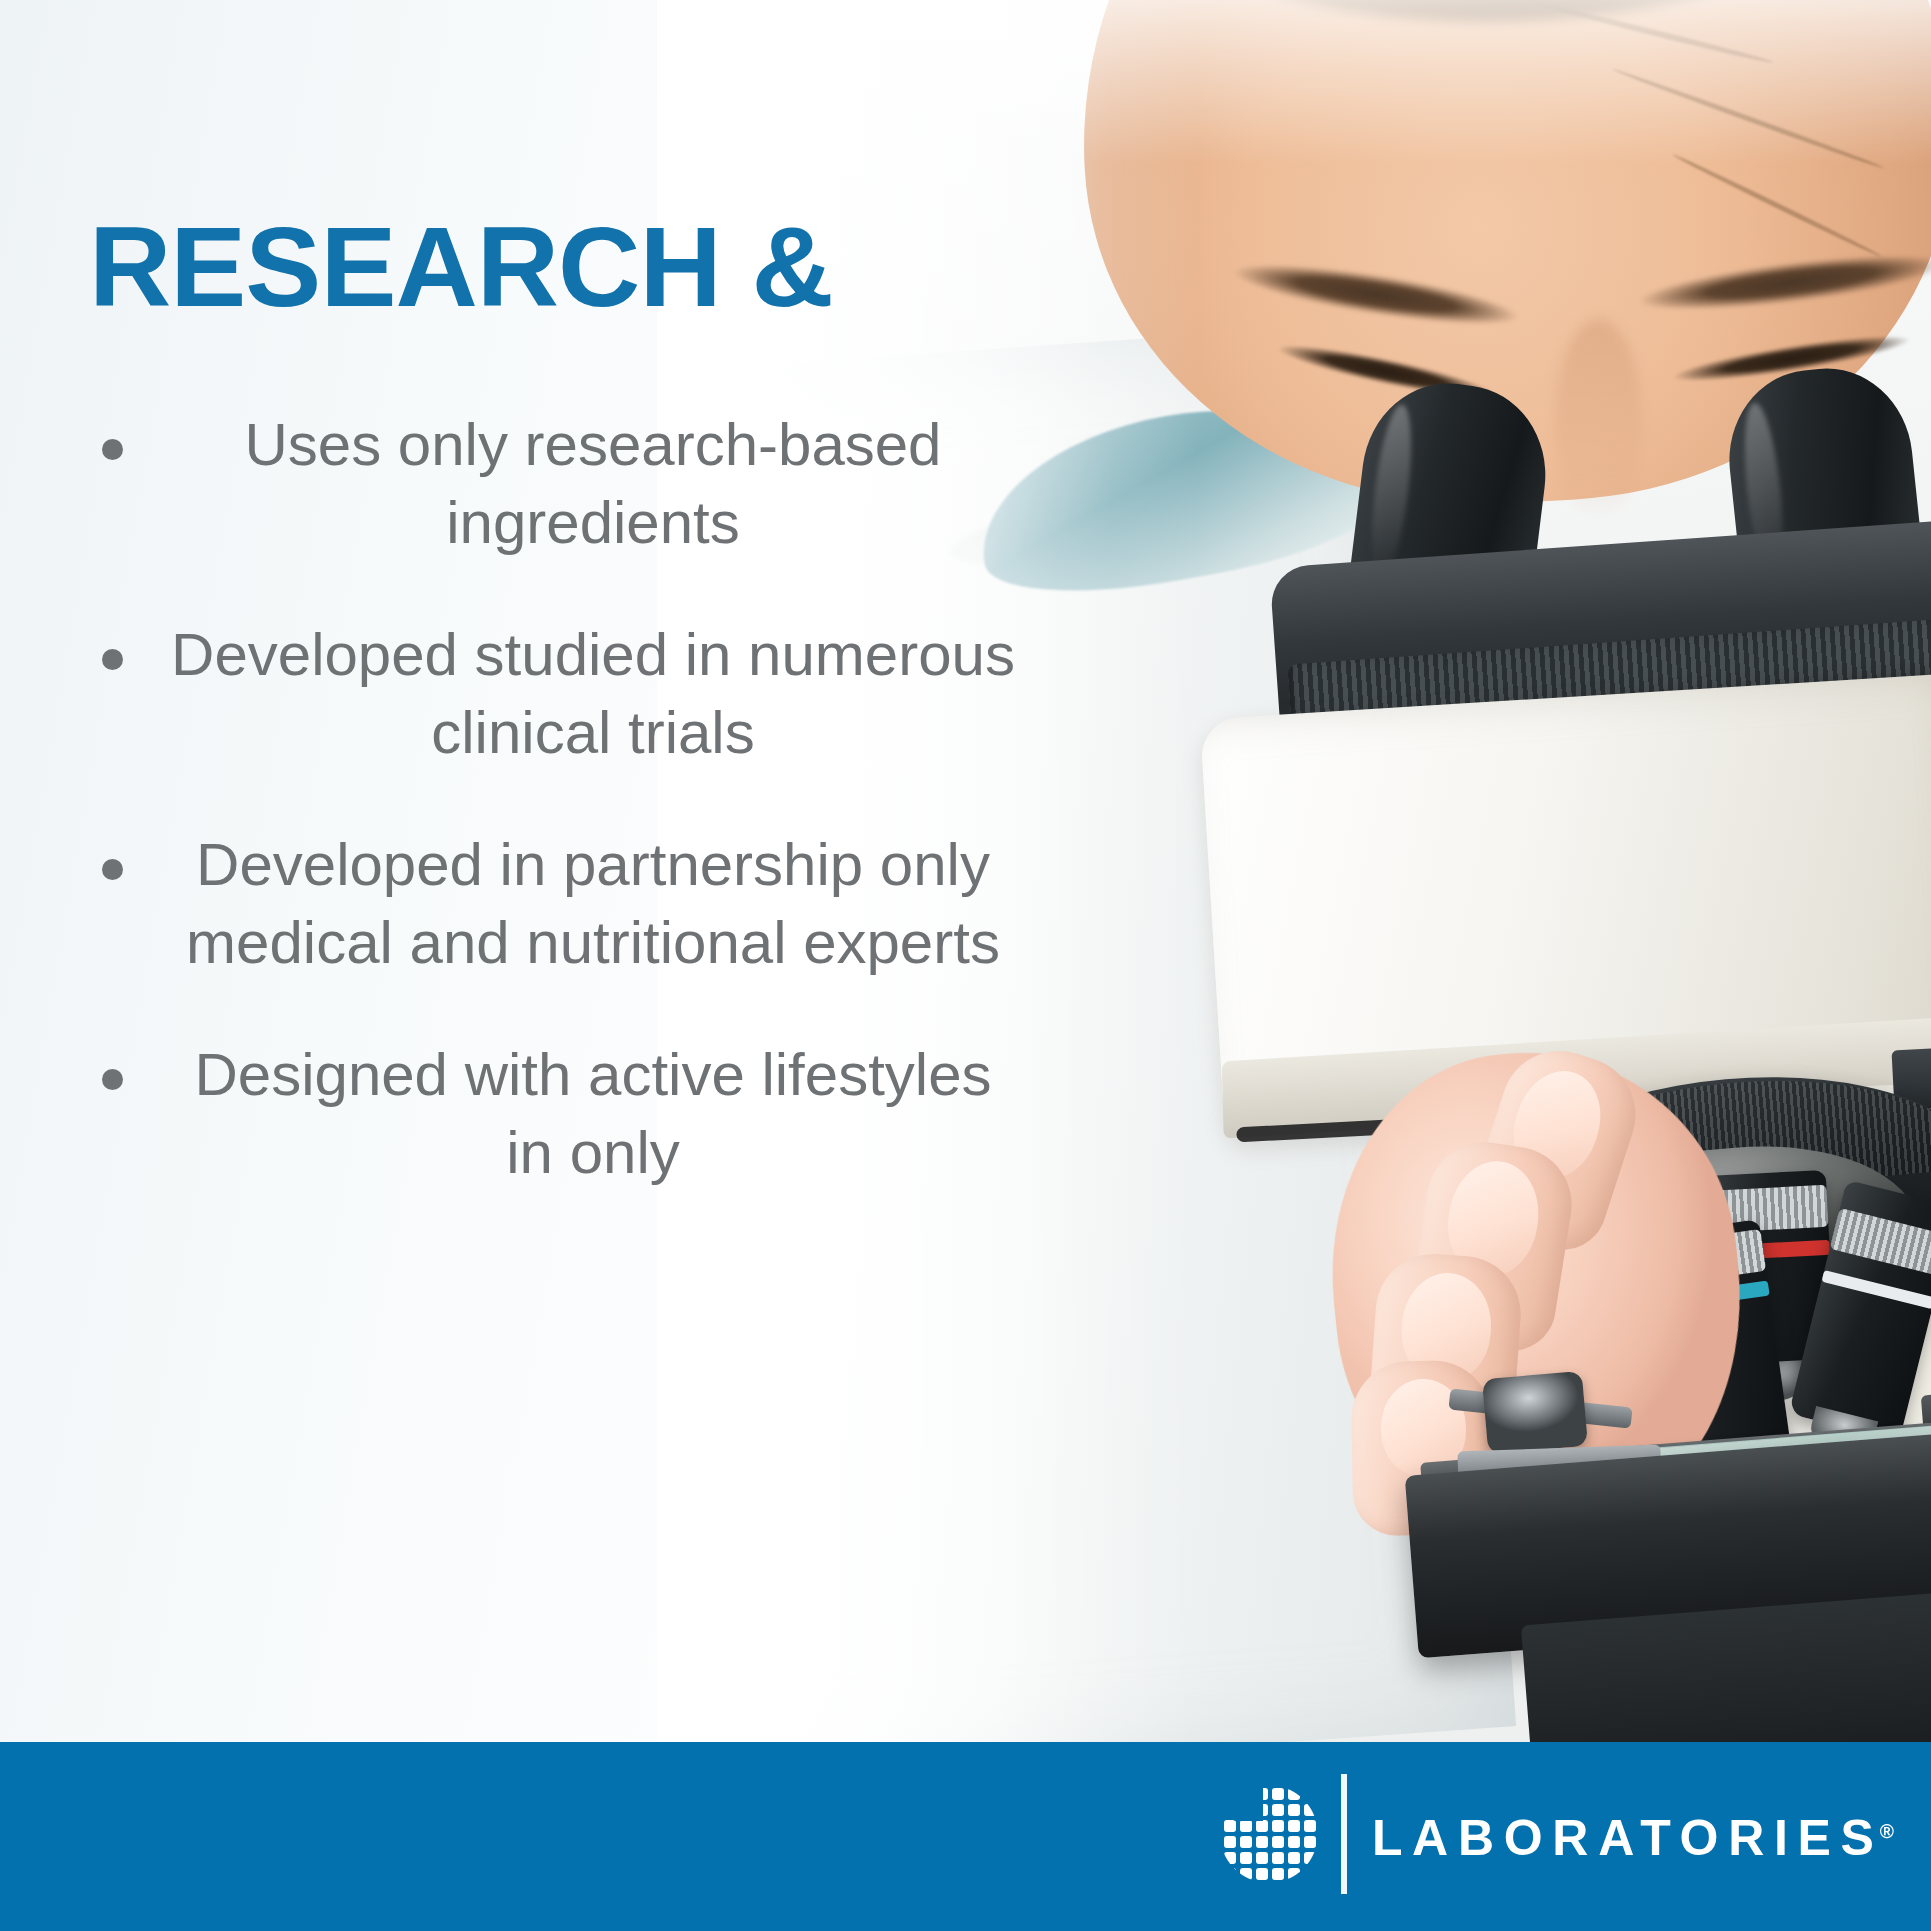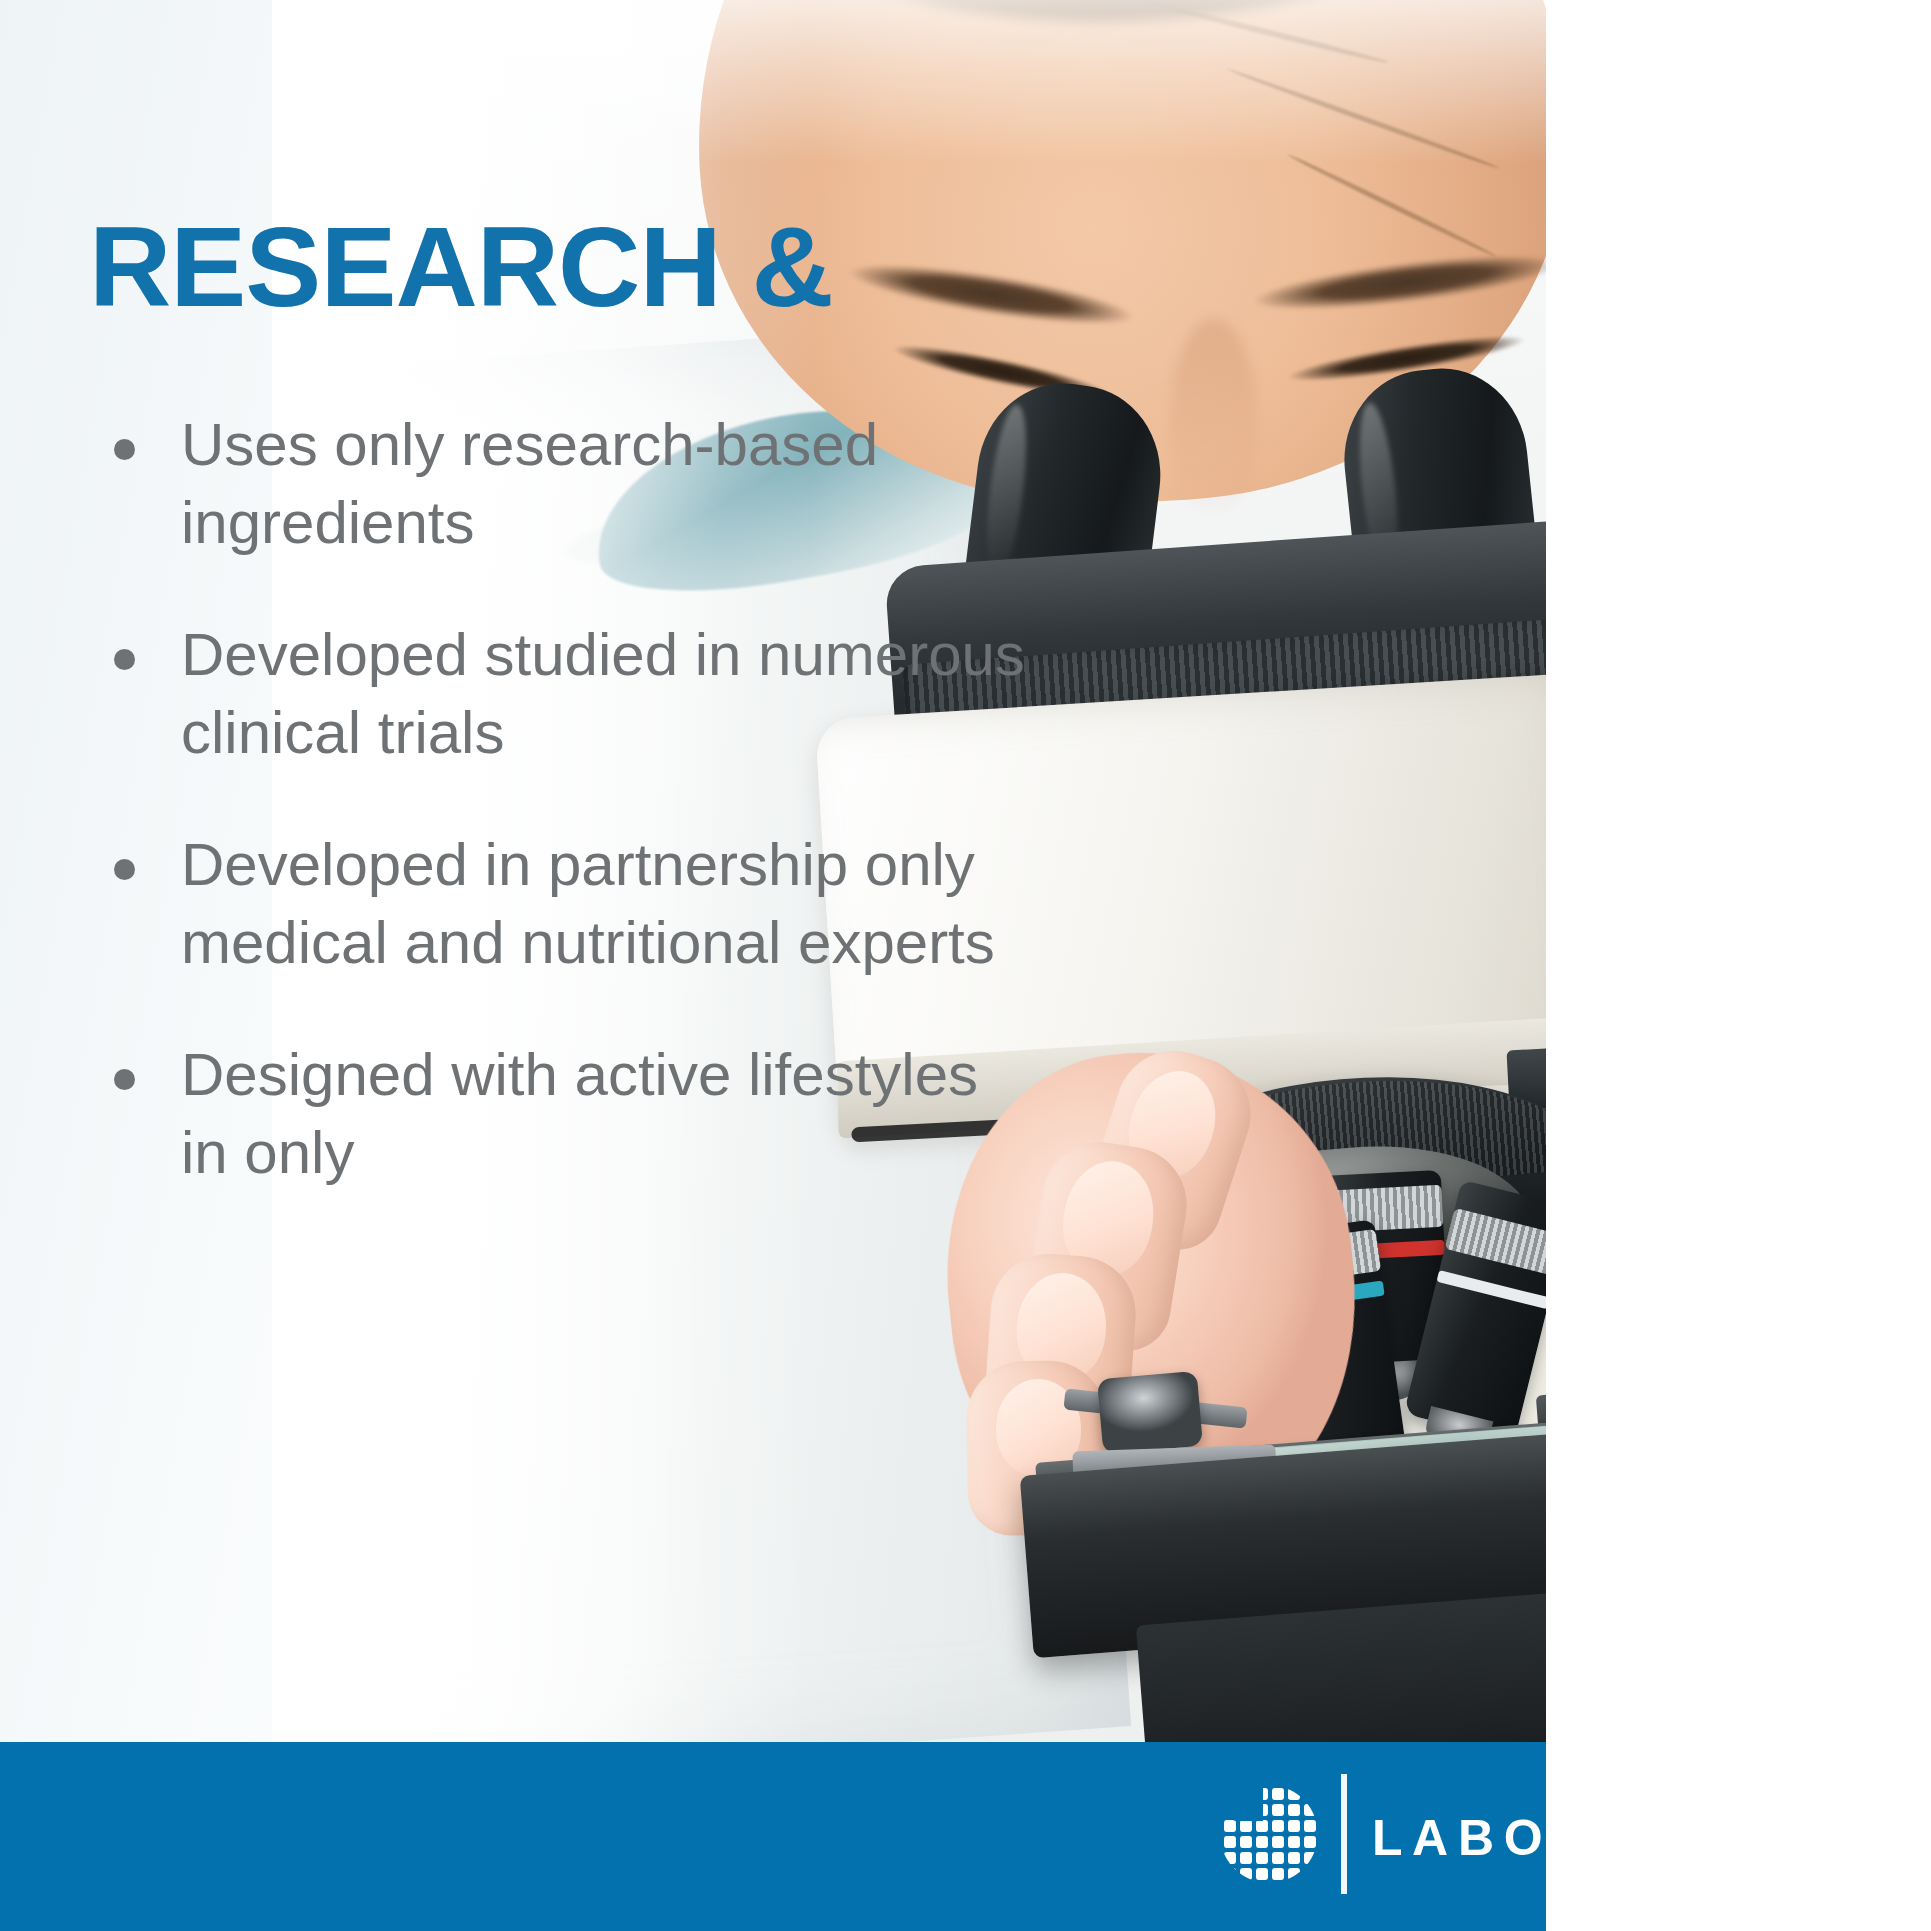--- a/index.html
+++ b/index.html
@@ -2,21 +2,21 @@
 <html><head>
 <meta charset="utf-8">
 <style>
   html,body{margin:0;padding:0;}
   body{
     width:1931px;height:1931px;
     font-family:"Liberation Sans","DejaVu Sans",sans-serif;
     overflow:hidden;background:#ffffff;
   }
   .poster{
-    position:relative;width:1546px;height:1931px;overflow:hidden;
+    position:relative;width:1931px;height:1931px;overflow:hidden;
     background:
       radial-gradient(120% 90% at 12% 8%, #f4f7f9 0%, #fbfcfd 45%, #ffffff 80%);
   }
   .poster:before{
     content:"";position:absolute;inset:0;
     background:linear-gradient(100deg,#eef3f6 0%,#f7fafb 22%,#ffffff 55%,#ffffff 100%);
     z-index:0;
   }
 
   
@@ -259,21 +259,21 @@
   
   .content{position:absolute;left:0;top:0;z-index:6;}
   .title{
     position:absolute;left:89px;top:135px;width:927px;
     font-size:114px;line-height:.98;font-weight:700;
     letter-spacing:-1px;color:#1272ab;
     font-family:"Liberation Sans","DejaVu Sans",sans-serif;
   }
   .title .ln{display:block;}
 
-  .bullets{position:absolute;left:102px;top:406px;width:927px;}
+  .bullets{position:absolute;left:90px;top:406px;width:927px;text-align:center;}
   .bullet{
     position:relative;display:block;
     padding-left:79px;margin-bottom:54px;
     color:#6f7274;font-size:60px;line-height:1.30;font-weight:400;
     font-family:"Liberation Sans","DejaVu Sans",sans-serif;
   }
   .bullet .dot{
     position:absolute;left:11.6px;top:33px;width:21px;height:21px;
     border-radius:50%;background:#6f7274;
   }

